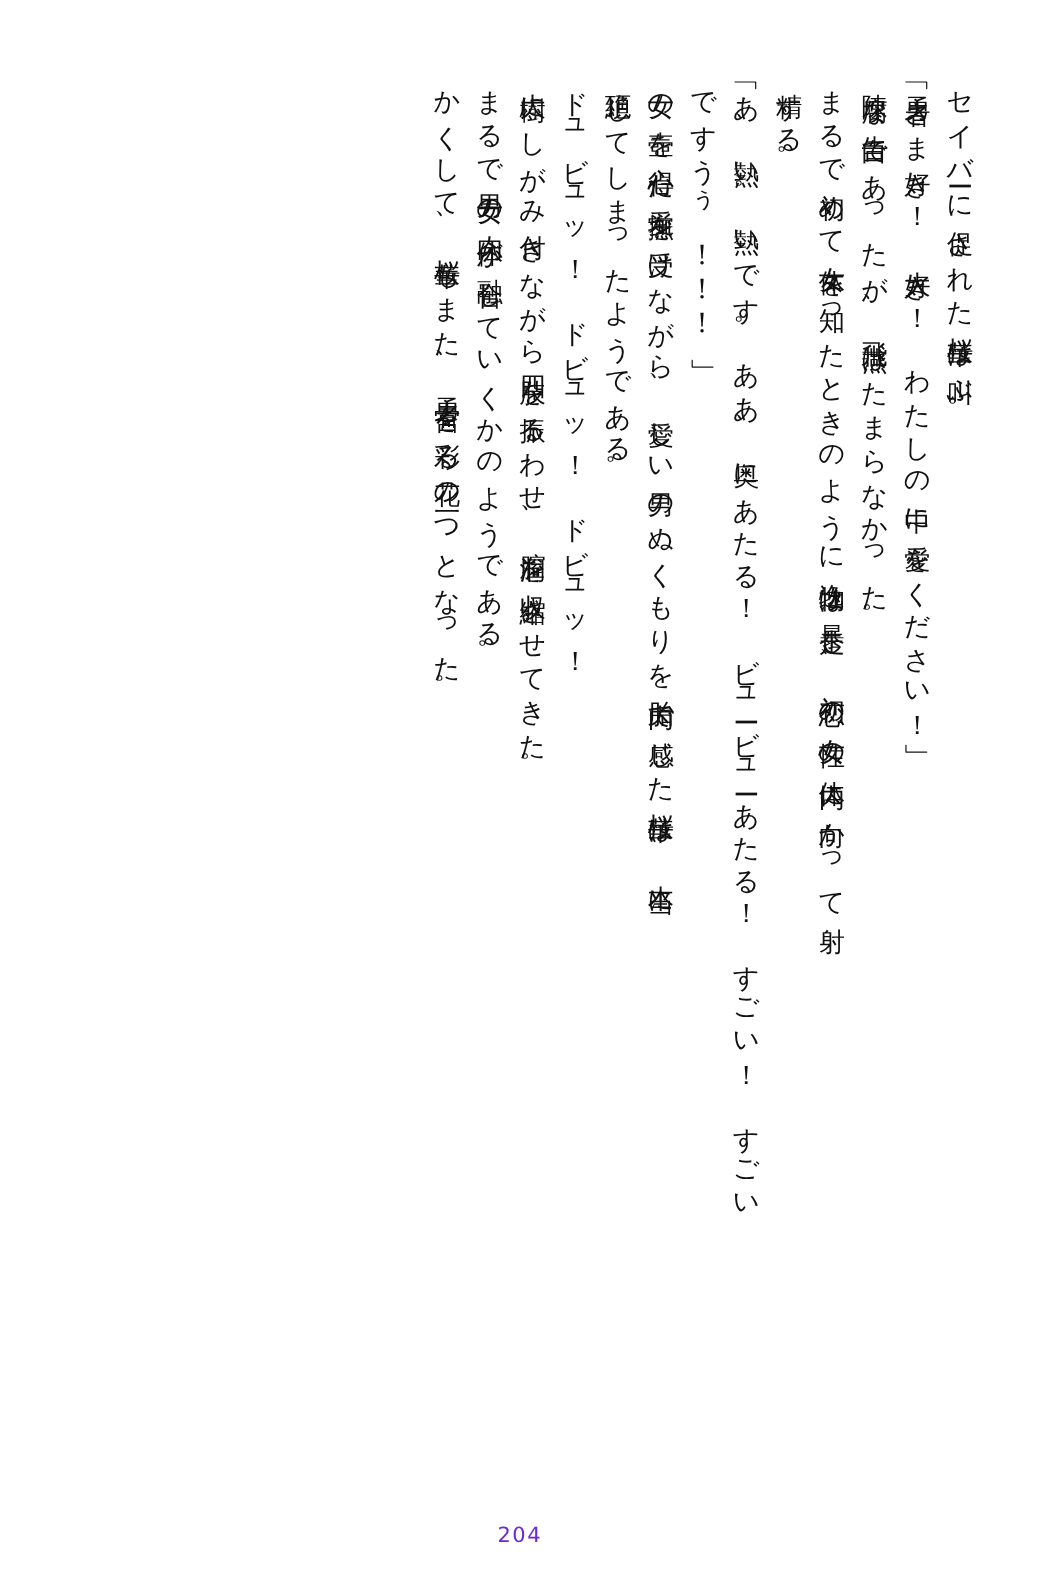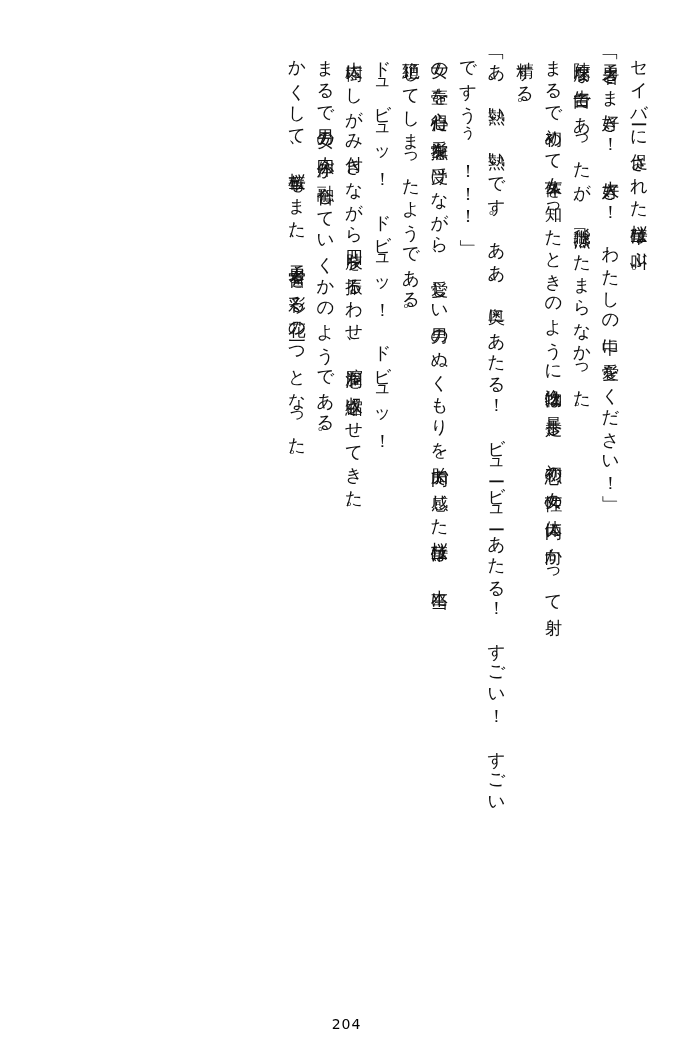--- a/index.html
+++ b/index.html
@@ -39,21 +39,21 @@
     font-weight: 500;
   }
   .page-number {
     position: absolute;
     bottom: 18px;
     left: 0;
     width: 100%;
     text-align: center;
     font-size: 14px;
     font-family: "DejaVu Sans", "Liberation Sans", sans-serif;
-    color: #000000;
+    color: #6d28d9;
     letter-spacing: 1px;
   }
 </style>
 </head>
 <body>
 
 <div class="page">
 
   <div class="text-block">
     <div class="line">セイバーに促された桜華は叫ぶ。</div>

